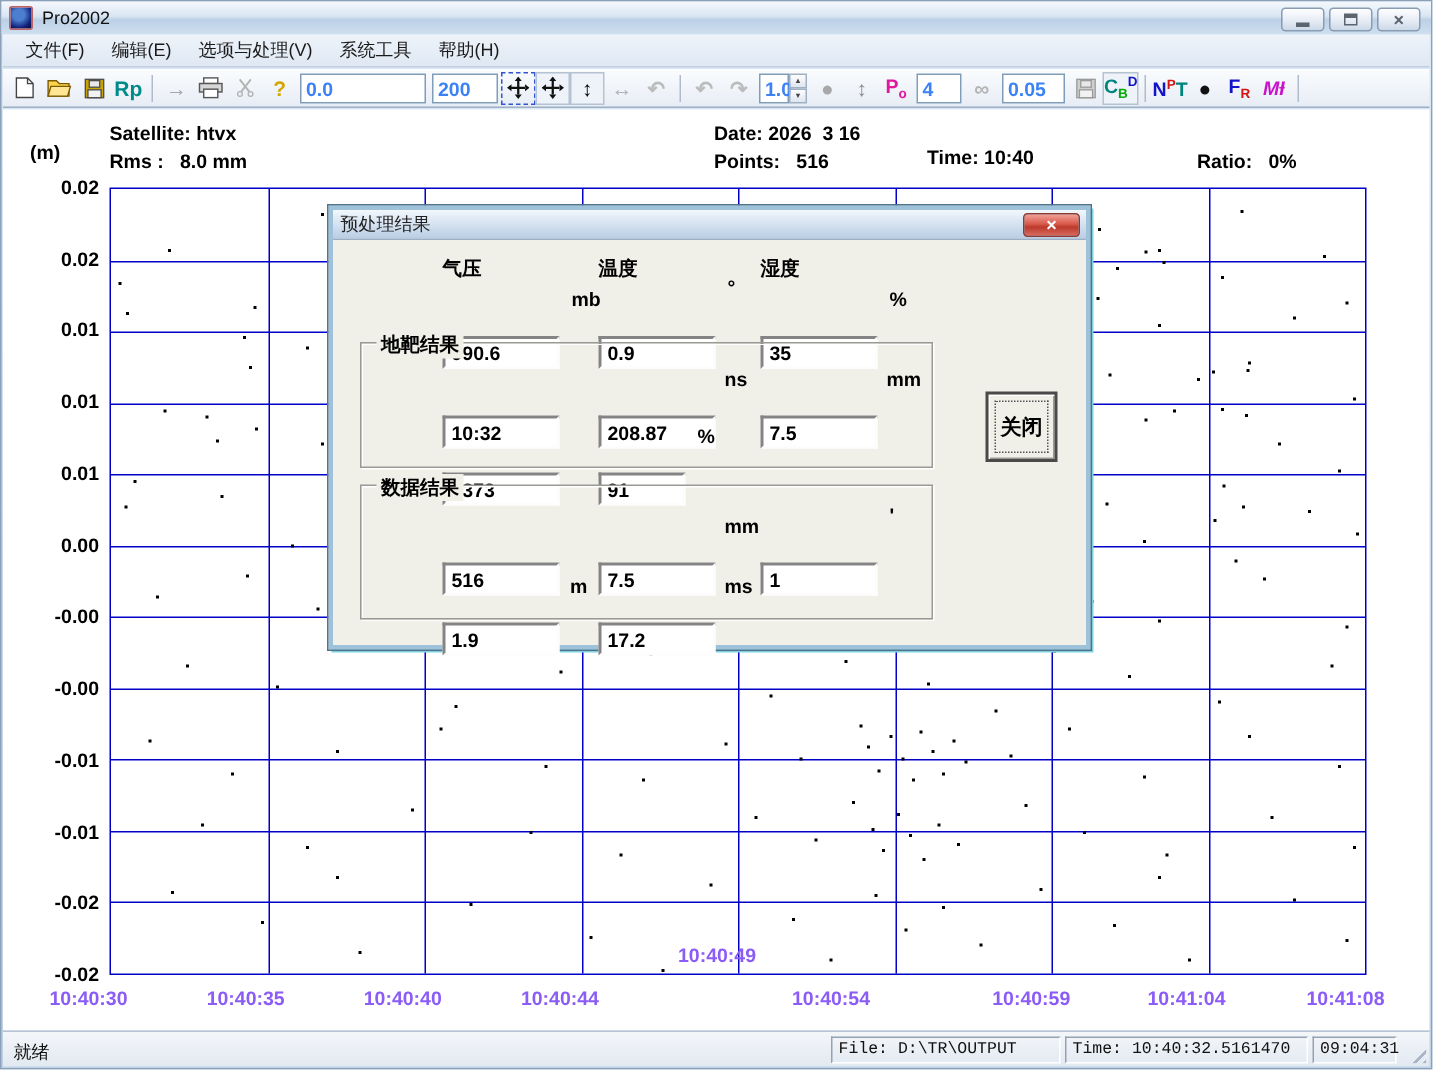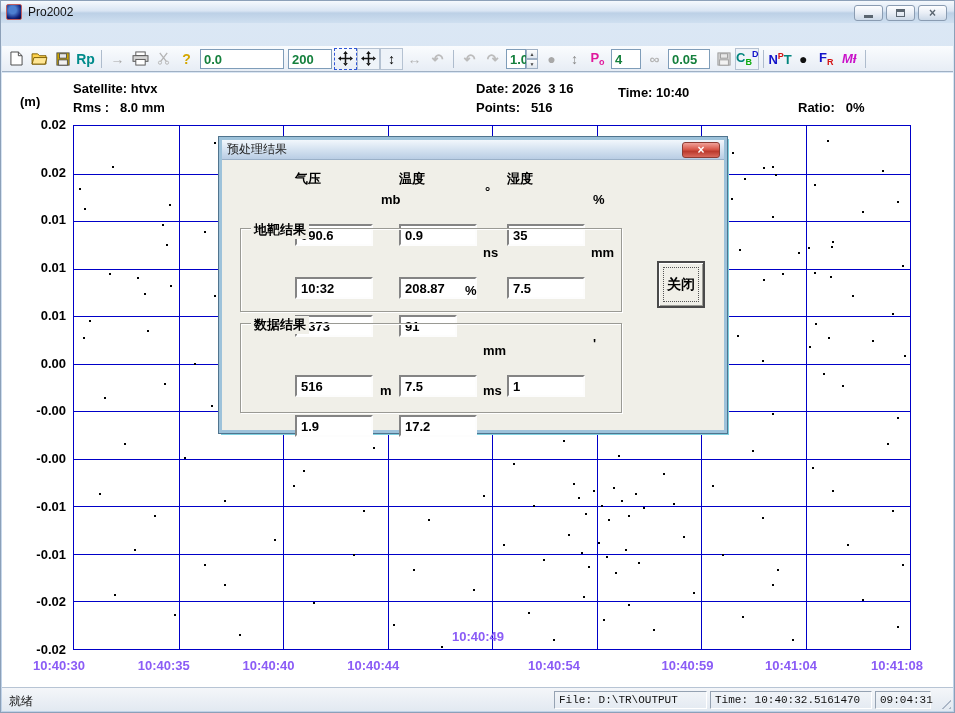--- a/index.html
+++ b/index.html
@@ -24,21 +24,21 @@
   
   .menubar { position:absolute; left:1px; right:1px; top:22px; height:22px; background:linear-gradient(#eef3fa,#dfe8f3); display:flex; align-items:center; padding-left:6px; border-bottom:1px solid #c2cfdf; }
   .menu-item { font-size:12px; color:#1a1a1a; padding:3px 9px; }
 
   
   .toolbar { position:absolute; left:1px; right:1px; top:45px; height:26px; background:linear-gradient(#fafcfe,#e7edf5); display:flex; align-items:center; padding:1px 3px; border-bottom:1px solid #9fb0c4; }
   .tbtn { min-width:23px; height:22px; display:flex; align-items:center; justify-content:center; font-size:14px; }
   .tbtn.boxed { border:1px solid #b5c2d2; background:#eef3f9; }
   .tbtn.active { border:1px dashed #2f55d4; }
   .tsep { width:1px; height:18px; background:#aebccd; margin:0 4px; }
-  .tfield { height:20px; background:#fff; border:1px solid #7f9db9; font-weight:bold; font-size:13px; padding:1px 0 0 3px; color:#15803d; display:flex; align-items:center; }
+  .tfield { height:20px; background:#fff; border:1px solid #7f9db9; font-weight:bold; font-size:13px; padding:1px 0 0 3px; color:#3b82f6; display:flex; align-items:center; }
   .tfield-wrap { display:flex; align-items:center; margin:0 2px; }
   .spin { width:12px; height:20px; display:flex; flex-direction:column; }
   .spin span { flex:1; border:1px solid #9fb0c4; background:linear-gradient(#fdfdfd,#dfe6ef); font-size:5px; line-height:8px; text-align:center; color:#444; }
   .lett { font-weight:bold; font-size:13px; line-height:1; }
   .lett .sub { font-size:9px; vertical-align:-3px; }
   .lett .sup { font-size:9px; vertical-align:5px; }
   .lett .strike { text-decoration:line-through; }
 
   
   .client { position:absolute; left:1px; right:1px; top:72px; bottom:25px; background:#fff; overflow:hidden; }
@@ -87,20 +87,27 @@
         </div>
       <div class="winbtn">
           <span class="g-res"></span>
         </div>
       <div class="winbtn">
           <span class="g-close">×</span>
         </div>
     </div>
   </div>
 
+  <div class="menubar" id="menubar">
+      <span class="menu-item">文件(F)</span>
+      <span class="menu-item">编辑(E)</span>
+      <span class="menu-item">选项与处理(V)</span>
+      <span class="menu-item">系统工具</span>
+      <span class="menu-item">帮助(H)</span>
+    </div>
   <div class="toolbar" id="toolbar">
       <div class="tbtn">
         <svg width="13" height="15" viewBox="0 0 14 16">
           <path d="M1 1h8l4 4v10H1z" fill="#fff" stroke="#444"></path>
           <path d="M9 1v4h4" fill="none" stroke="#444"></path>
         </svg>
       </div>
       <div class="tbtn">
         <svg width="17" height="13" viewBox="0 0 18 14">
           <path d="M1 2h6l2 2h7v9H1z" fill="#ffd34d" stroke="#7a5c00"></path>
@@ -193,21 +200,21 @@
       </div>
       <div class="tbtn">
         <span class="lett" style="font-style: italic;"><span style="color: rgb(201, 19, 201);">M</span><span class="strike" style="color: rgb(201, 19, 201);">I</span></span>
       </div>
       <div class="tsep"></div>
     </div>
 
   <div class="client">
     <span class="hdr" style="left:71px;top:8px">Satellite: htvx</span>
     <span class="hdr" style="left:474px;top:8px">Date: 2026  3 16</span>
-    <span class="hdr" style="left:616px;top:12px">Time: 10:40</span>
+    <span class="hdr" style="left:616px;top:24px">Time: 10:40</span>
     <span class="hdr" style="left:71px;top:27px">Rms :   8.0 mm</span>
     <span class="hdr" style="left:474px;top:27px">Points:   516</span>
     <span class="hdr" style="left:796px;top:27px">Ratio:   0%</span>
     <span class="hdr" style="left:18px;top:21px">(m)</span>
 
     <div class="plot" id="plot">
         <div class="vline" style="left: 12.5%;"></div>
         <div class="vline" style="left: 25%;"></div>
         <div class="vline" style="left: 37.5%;"></div>
         <div class="vline" style="left: 50%;"></div>

